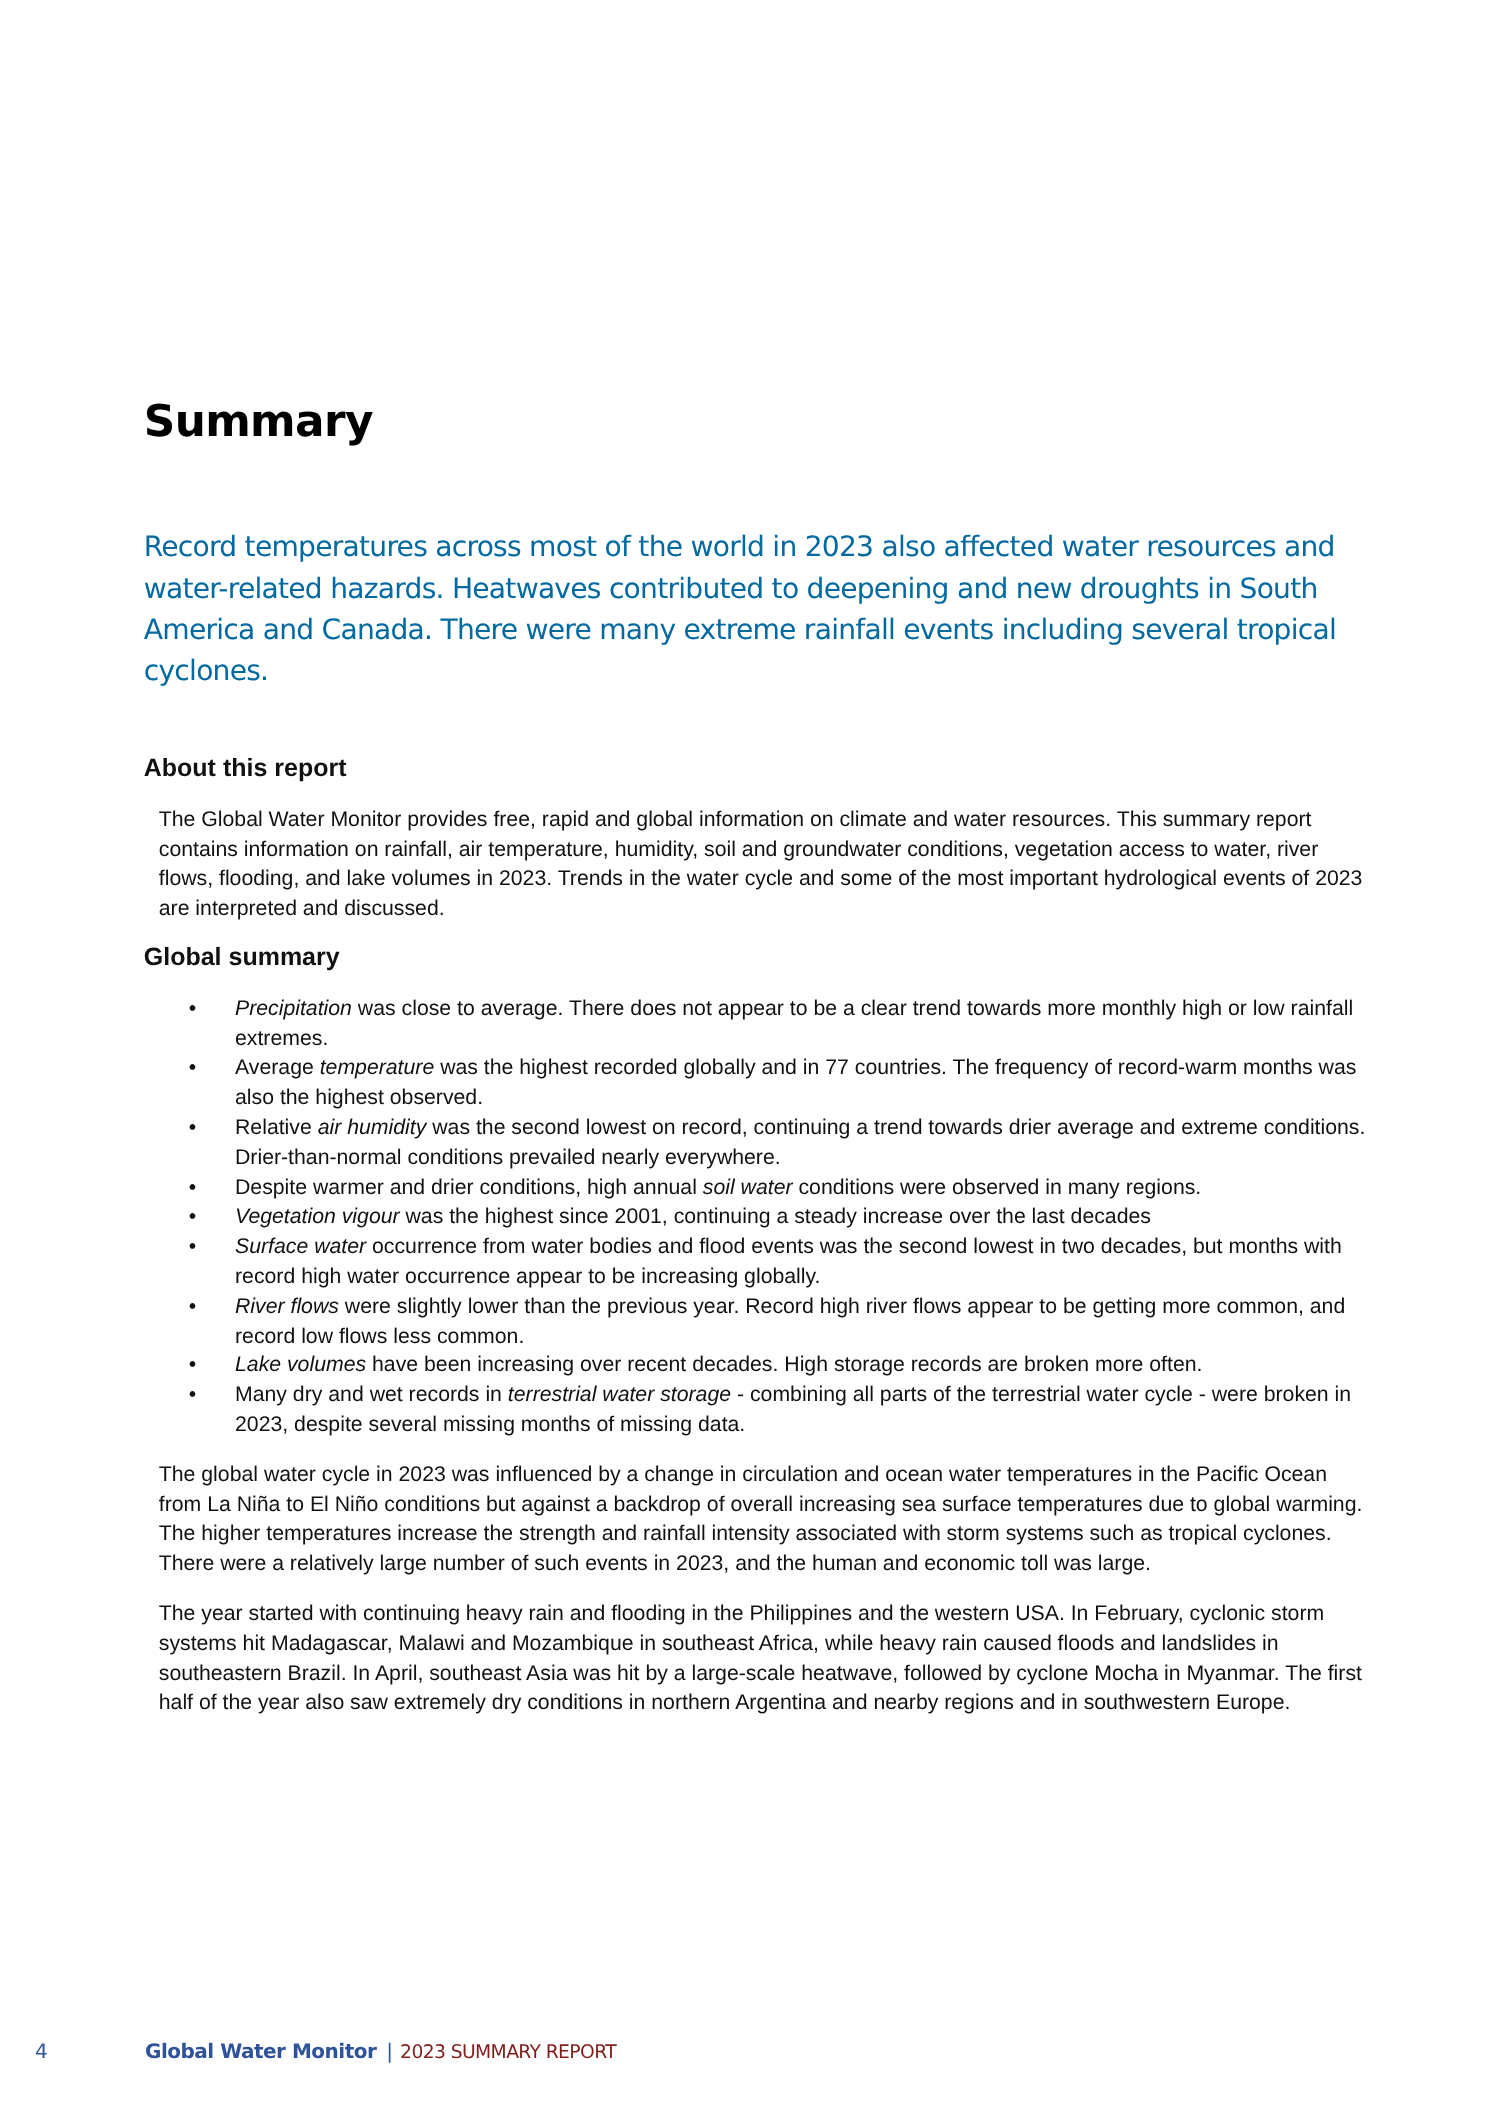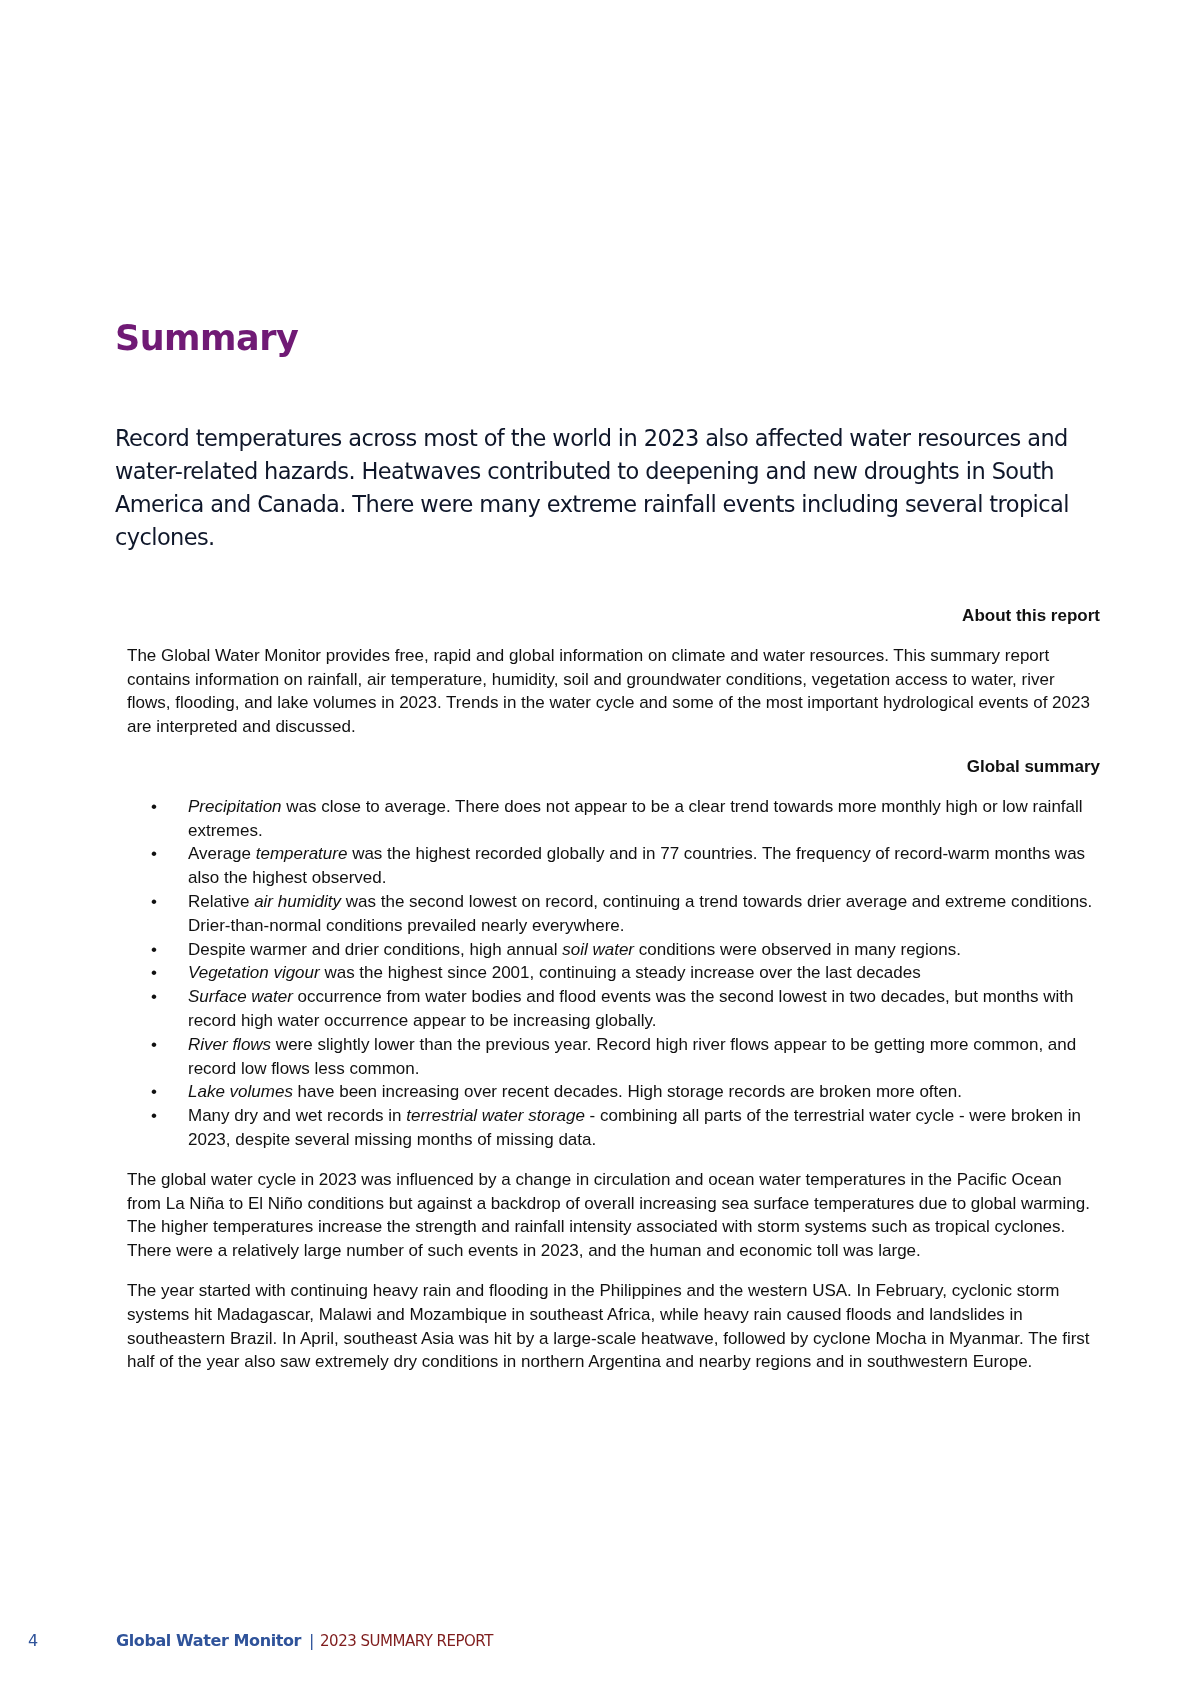--- a/index.html
+++ b/index.html
@@ -1,20 +1,20 @@
 <!DOCTYPE html>
 <html><head>
   <meta charset="utf-8">
   <style>
     html, body { margin: 0; padding: 0; background: #ffffff; }
     body { width: 1200px; height: 1697px; position: relative; overflow: hidden; font-family: "Liberation Sans", sans-serif; color: #111; }
-    .page-title { position: absolute; left: 115px; top: 318px; margin: 0; font-family: "DejaVu Sans", sans-serif; font-weight: bold; font-size: 35px; color: #701a75; letter-spacing: -0.5px; }
-    .lead { position: absolute; left: 115px; top: 422px; width: 990px; margin: 0; font-family: "DejaVu Sans", sans-serif; font-size: 22.5px; line-height: 33px; color: #0f172a; letter-spacing: -0.6px; }
+    .page-title { position: absolute; left: 115px; top: 318px; margin: 0; font-family: "DejaVu Sans", sans-serif; font-weight: bold; font-size: 35px; color: #000000; letter-spacing: -0.5px; }
+    .lead { position: absolute; left: 115px; top: 422px; width: 990px; margin: 0; font-family: "DejaVu Sans", sans-serif; font-size: 22.5px; line-height: 33px; color: #0369a1; letter-spacing: -0.6px; }
     .content { position: absolute; left: 115px; top: 604px; width: 985px; font-size: 17px; line-height: 23.8px; }
-    .content h3 { margin: 0 0 16px 0; font-size: 17px; font-weight: bold; line-height: 23.8px; text-align: right; }
+    .content h3 { margin: 0 0 16px 0; font-size: 20px; font-weight: bold; line-height: 23.8px; }
     .content p { margin: 0 0 16px 12px; }
     .content ul { margin: 0 0 16px 0; padding-left: 73px; list-style: none; }
     .content li { position: relative; margin: 0; }
     .content li .bullet { position: absolute; left: -37px; top: 0; }
     em { font-style: italic; }
     .footer { position: absolute; top: 1631px; left: 0; width: 600px; height: 24px; font-size: 16px; }
     .page-num { position: absolute; left: 28px; top: 0; color: #2f539a; font-family: "DejaVu Sans", sans-serif; font-size: 16px; }
     .brand { position: absolute; left: 116px; top: 0; color: #2f539a; font-family: "DejaVu Sans", sans-serif; font-weight: bold; font-size: 16px; letter-spacing: -0.4px; }
     .sep { color: #2f539a; margin: 0 6px 0 8px; font-weight: normal; }
     .sub { color: #7f1d1d; font-family: "DejaVu Sans", sans-serif; font-weight: normal; font-size: 15px; letter-spacing: -0.5px; }

